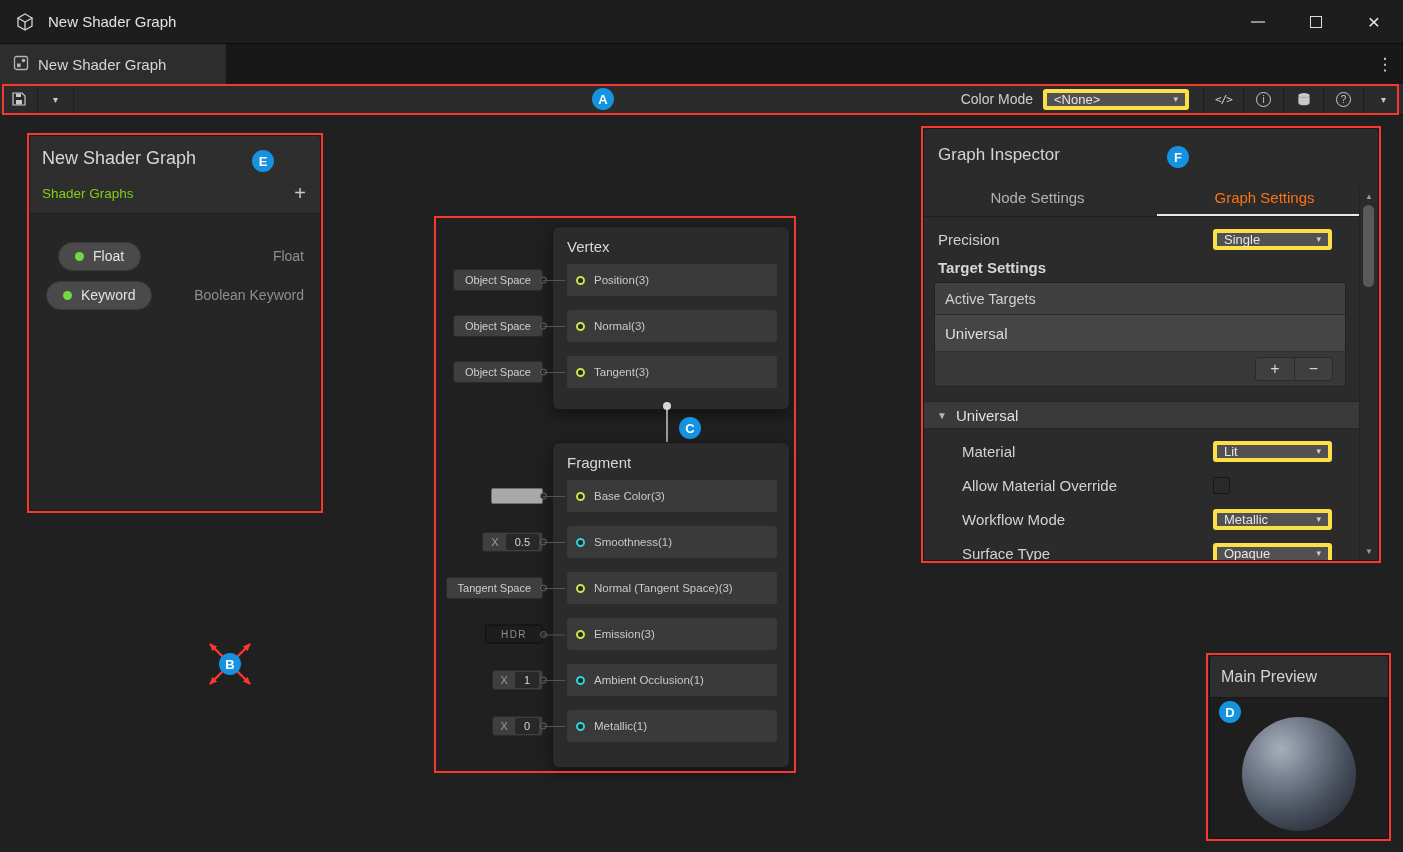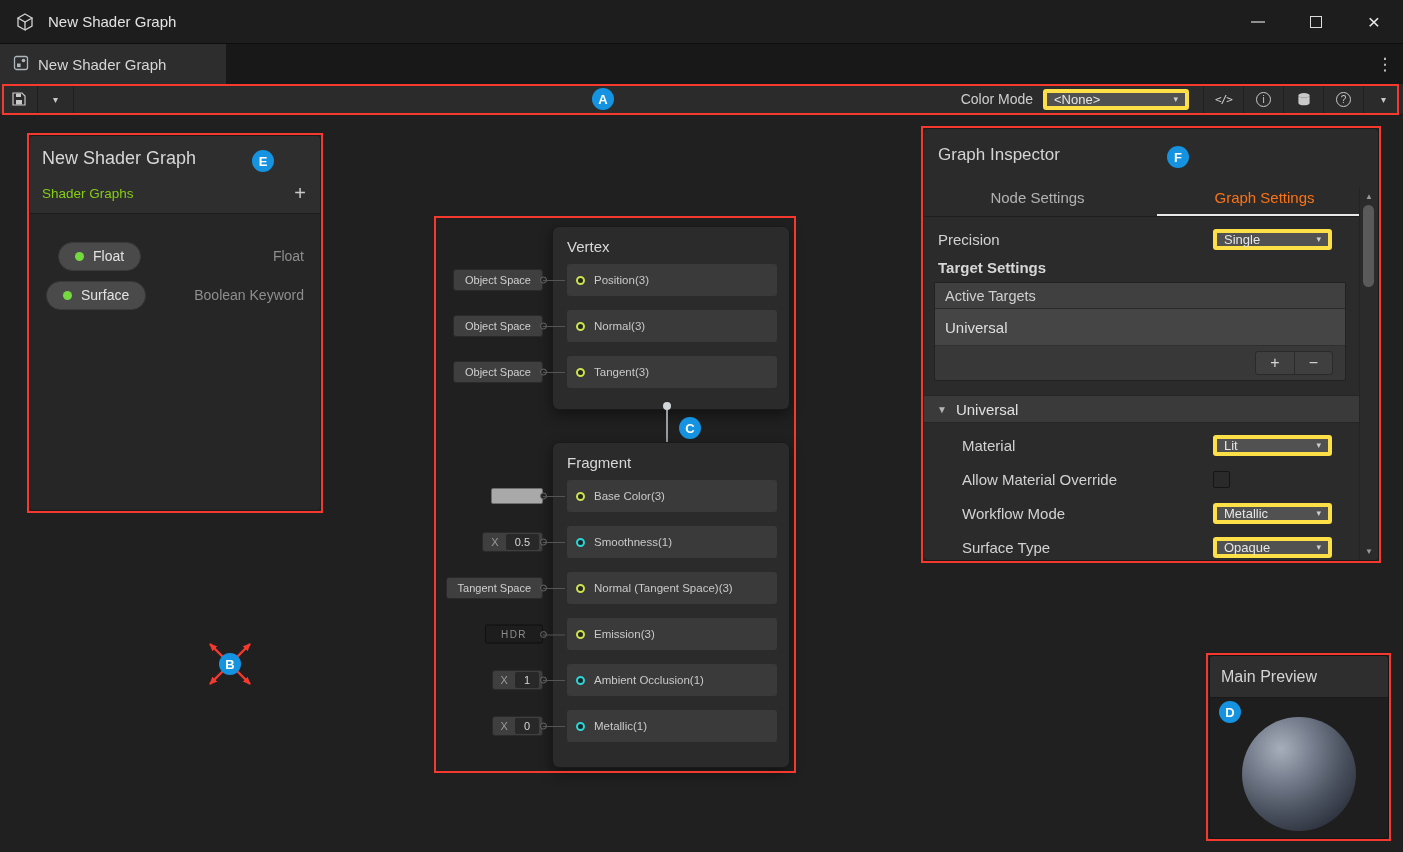--- a/index.html
+++ b/index.html
@@ -89,21 +89,21 @@
   .ins-tab.active{color:#f97316;}
   .ins-tab.active::after{content:""; position:absolute; left:6px; right:6px; bottom:0; height:2px; background:var(--accent-underline);}
   .ins-content{position:relative;}
   .ins-row{display:flex; align-items:center; margin:10px 46px 6px 14px; height:24px;}
   .ins-row.tight{margin-top:10px;}
   .ins-label{flex:1; font-size:15px; color:#d2d2d2;}
   .ins-label.indent{padding-left:24px;}
   .ins-dd{width:119px;}
   .ins-section{font-size:15px; font-weight:700; color:#d6d6d6; margin:8px 14px 6px;}
   .targets-box{margin:6px 32px 0 10px; border:1px solid #222; background:#383838; border-radius:2px;}
-  .targets-header{height:26px; background:#404040; display:flex; align-items:center; padding:6px 10px; color:#cfcfcf; font-size:14.5px; border-bottom:1px solid #2a2a2a;}
+  .targets-header{height:32px; background:#404040; display:flex; align-items:center; padding:6px 10px; color:#cfcfcf; font-size:14.5px; border-bottom:1px solid #2a2a2a;}
   .targets-item{height:37px; background:#454545; display:flex; align-items:center; padding:0 10px; color:#dedede; font-size:15px; border-bottom:1px solid #2f2f2f; cursor:pointer;}
   .targets-footer{height:34px; display:flex; justify-content:flex-end; align-items:center; padding:0 12px;}
   .pm-group{display:flex; background:#3f3f3f; border:1px solid #2a2a2a; border-radius:3px; overflow:hidden;}
   .pm-btn{width:38px; height:22px; color:#d6d6d6; display:flex; align-items:center; justify-content:center; font-size:16px; cursor:pointer;}
   .pm-btn + .pm-btn{border-left:1px solid #2a2a2a;}
   .foldout{height:28px; background:#3a3a3a; display:flex; align-items:center; padding:0 13px; gap:9px; margin-top:14px; border-top:1px solid #262626; border-bottom:1px solid #262626; cursor:pointer;}
   .foldout-tri{font-size:10px; color:#b5b5b5;}
   .foldout-label{font-size:15px; color:#e0e0e0;}
   .checkbox{width:17px; height:17px; background:#2a2a2a; border:1px solid #151515; border-radius:2px; cursor:pointer;}
   .vscroll{position:absolute; right:0; top:58px; bottom:0; width:19px; background:#2b2b2b; border-left:1px solid #242424;}
@@ -214,21 +214,21 @@
       <div class="prop-row">
         <div class="pill indent">
           <span class="pill-dot"></span>
           <span>Float</span>
         </div>
         <span class="prop-type">Float</span>
       </div>
       <div class="prop-row">
         <div class="pill">
           <span class="pill-dot"></span>
-          <span>Surface</span>
+          <span>Keyword</span>
         </div>
         <span class="prop-type">Boolean Keyword</span>
       </div>
     </div>
   </div>
 
   <div class="node" style="left:552px; top:226px; height:184px;">
     <div class="node-title">Vertex</div>
     <div class="node-row">
       <span class="port"></span>

